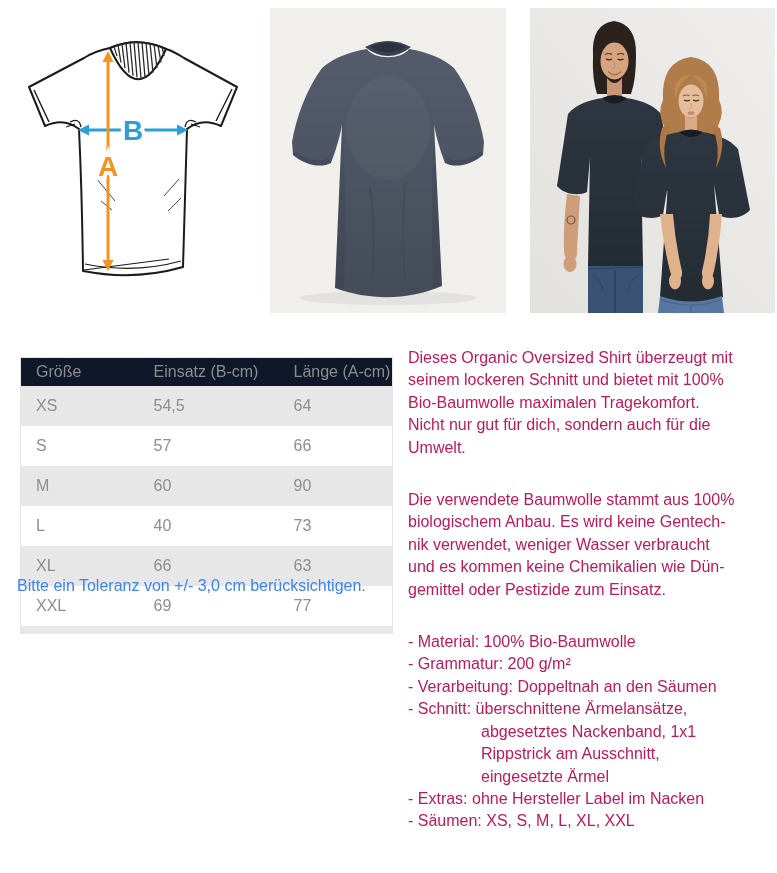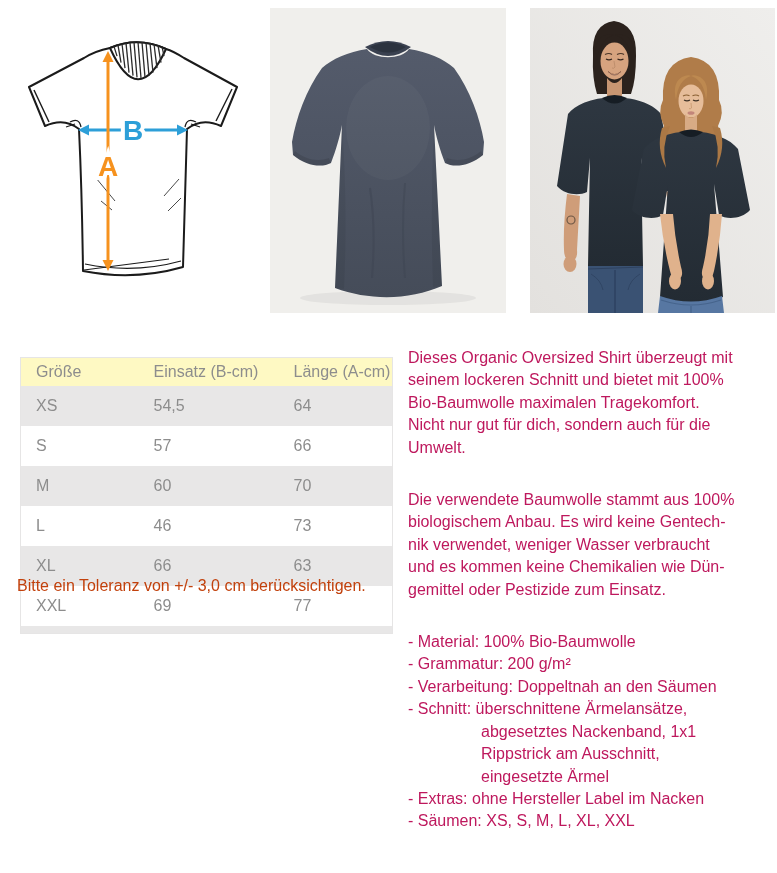--- a/index.html
+++ b/index.html
@@ -19,27 +19,27 @@
     border-collapse:collapse;table-layout:fixed;
     font-size:16px;color:#8d8d8d;border:1px solid #e6e5e5;
   }
   table.sizes col.c1{width:118px;}
   table.sizes col.c2{width:140px;}
   table.sizes col.c3{width:114px;}
   table.sizes th,table.sizes td{
     font-weight:400;text-align:left;padding:0 0 0 15px;height:40px;
     white-space:nowrap;overflow:hidden;
   }
-  table.sizes thead th{height:28px;background:#fef9c3;}
+  table.sizes thead th{height:28px;background:#0f172a;}
   table.sizes tbody tr:nth-child(odd){background:#e8e7e7;}
   table.sizes tbody tr.strip td{height:7px;padding:0;}
   
   .note{
     position:absolute;left:17px;top:577px;width:386px;
-    font-size:16px;color:#c2410c;white-space:nowrap;
+    font-size:16px;color:#3b82f6;white-space:nowrap;
   }
   
   .desc{
     position:absolute;left:408px;top:347px;width:366px;
     font-size:16px;line-height:22.4px;color:#be185d;
   }
   .desc .block{margin:0 0 30px 0;}
   .desc .block:last-child{margin-bottom:0;}
   .desc .line{white-space:nowrap;}
   .desc .line.indent{padding-left:73px;}
@@ -223,25 +223,25 @@
         <td>64</td>
       </tr>
       <tr>
         <td>S</td>
         <td>57</td>
         <td>66</td>
       </tr>
       <tr>
         <td>M</td>
         <td>60</td>
-        <td>70</td>
+        <td>90</td>
       </tr>
       <tr>
         <td>L</td>
-        <td>46</td>
+        <td>40</td>
         <td>73</td>
       </tr>
       <tr>
         <td>XL</td>
         <td>66</td>
         <td>63</td>
       </tr>
       <tr>
         <td>XXL</td>
         <td>69</td>

